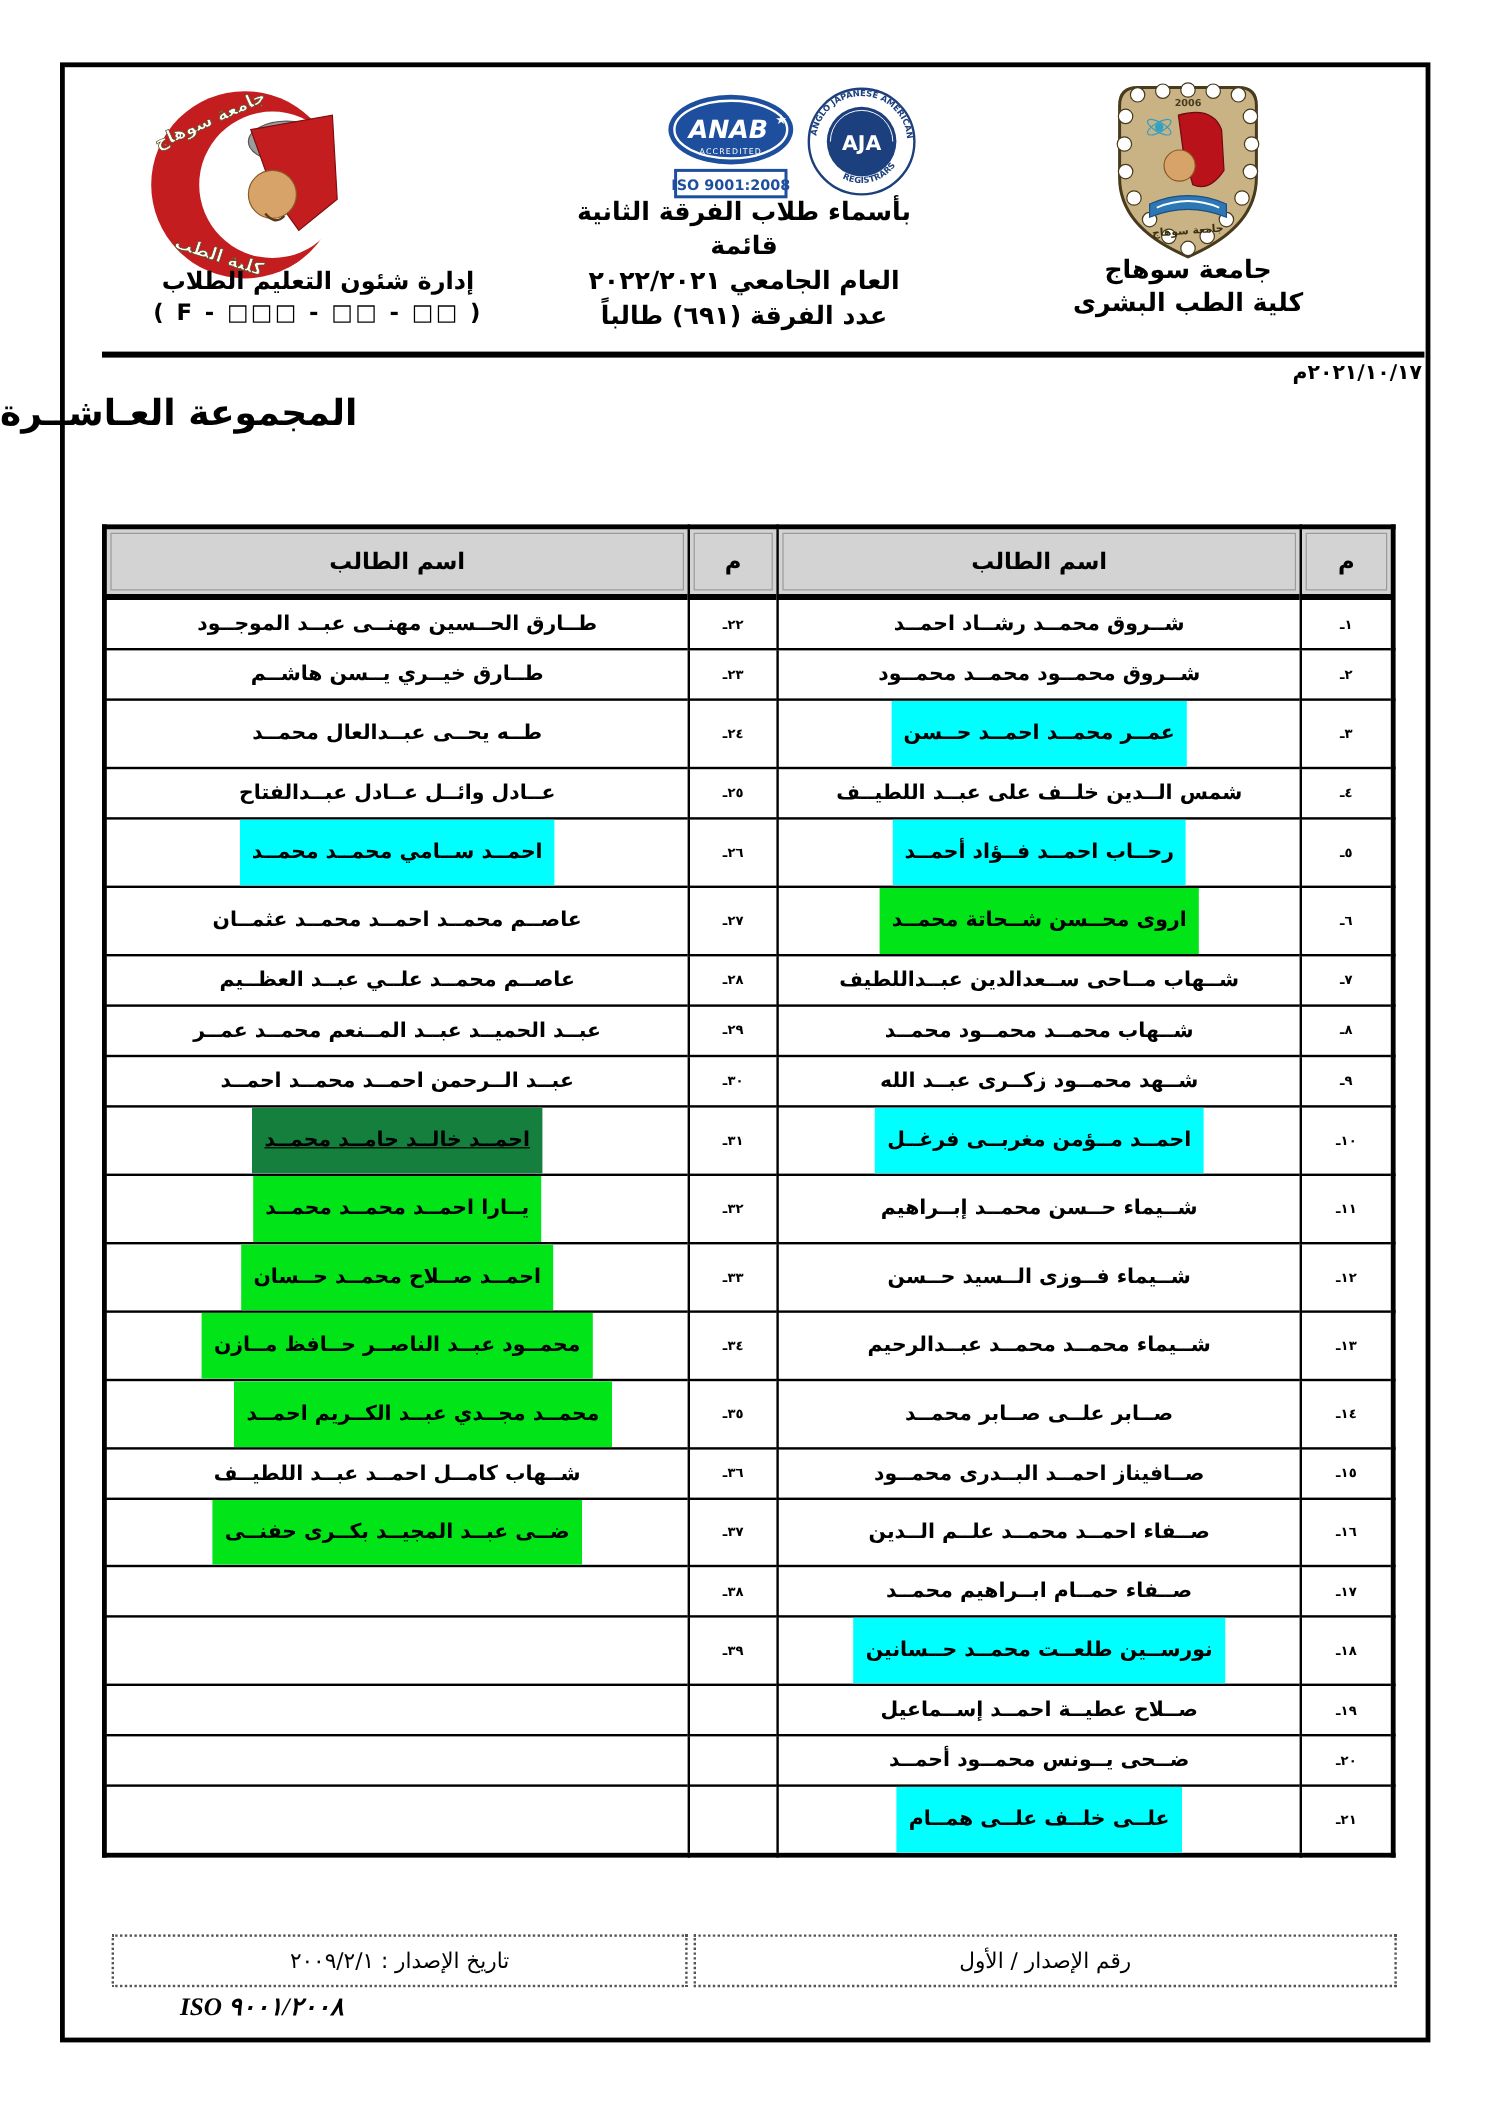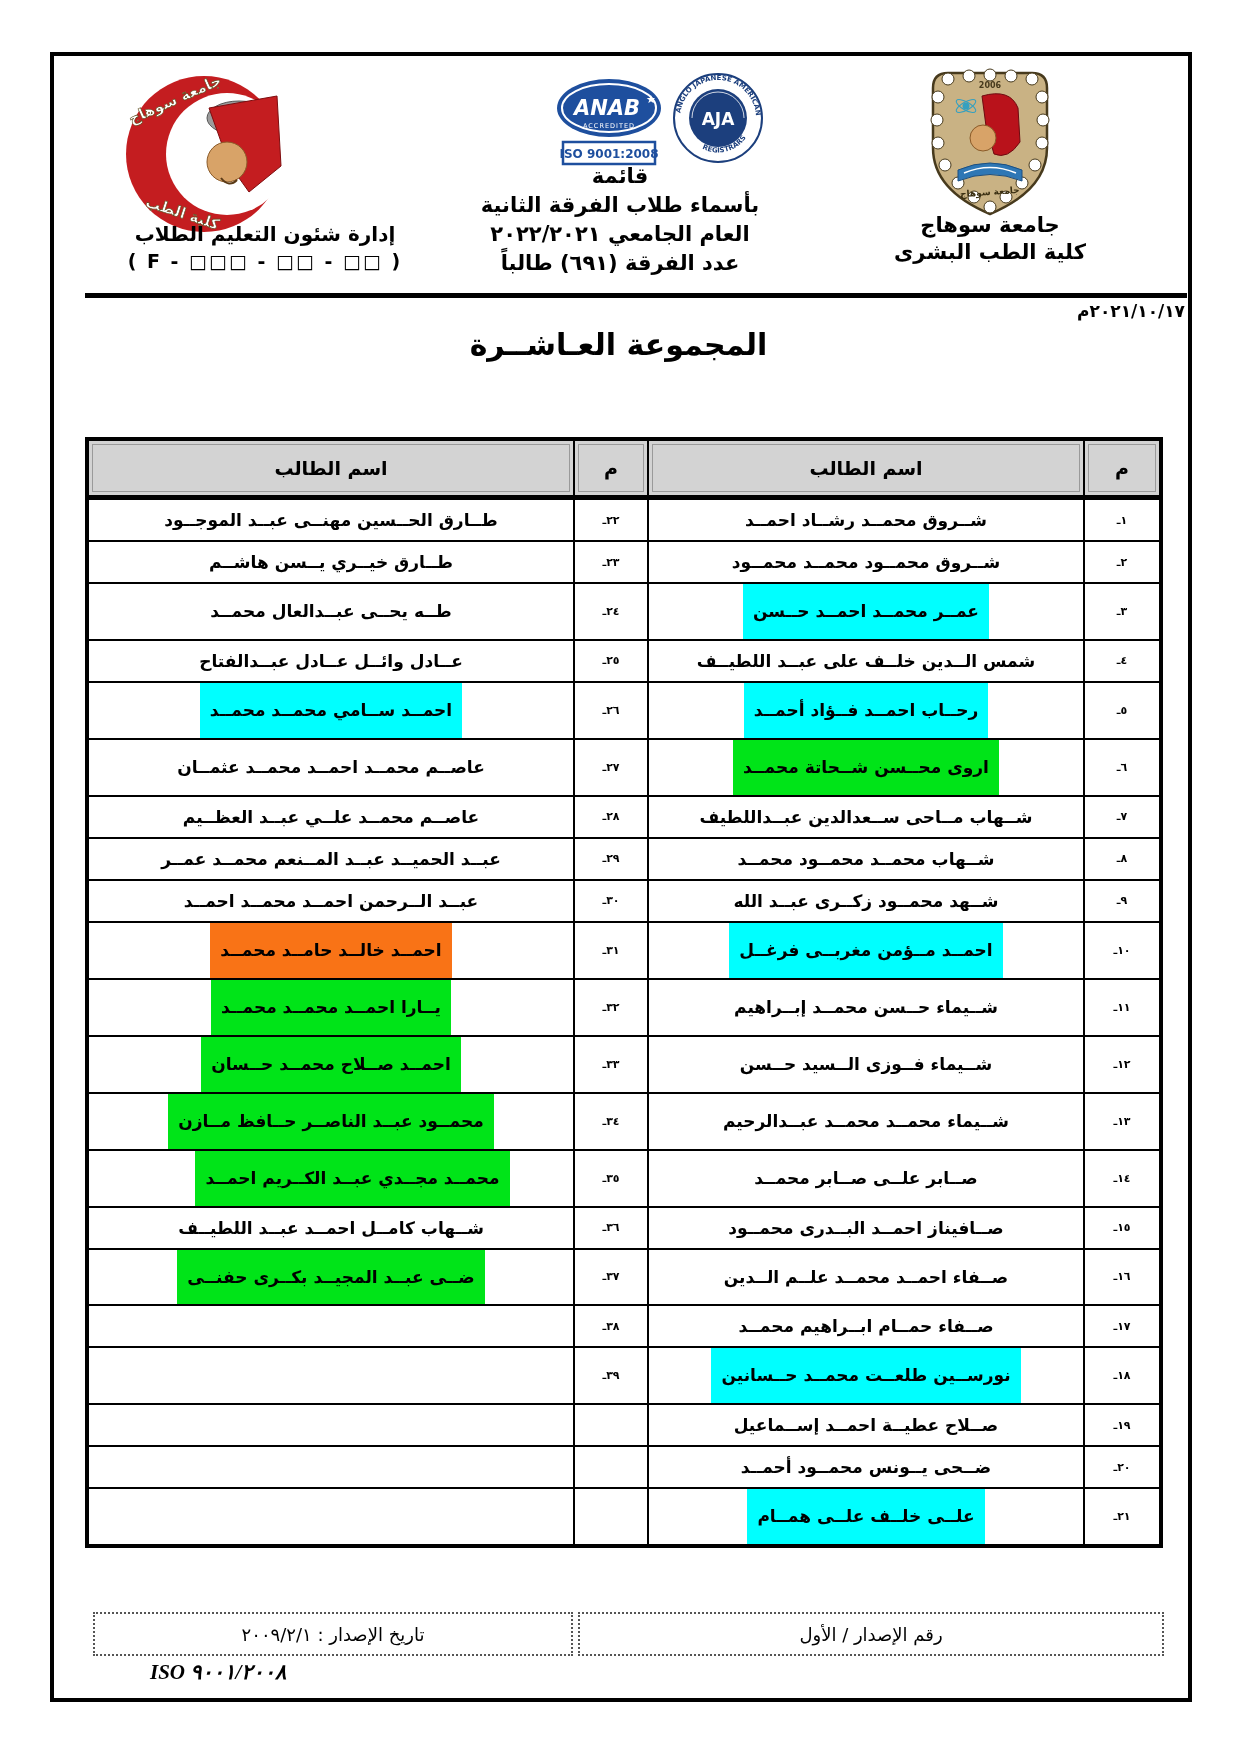--- a/index.html
+++ b/index.html
@@ -12,21 +12,21 @@
     border:4px solid #000;box-sizing:border-box;background:#fff;
   }
   .abs{position:absolute;}
   
   .hdr-left-text{left:95px;top:222px;width:340px;text-align:center;font-size:20px;font-weight:bold;direction:rtl;}
   .hdr-form-code{left:95px;top:250px;width:340px;text-align:center;font-size:19px;font-weight:bold;direction:ltr;letter-spacing:2px;}
   .hdr-center{left:430px;top:162px;width:380px;text-align:center;font-size:21px;font-weight:bold;direction:rtl;line-height:29px;}
   .hdr-right{left:860px;top:212px;width:260px;text-align:center;font-size:21px;font-weight:bold;direction:rtl;line-height:27px;}
   .divider{left:85px;top:293px;width:1102px;height:5px;background:#000;}
   .date-line{left:800px;top:301px;width:385px;text-align:right;font-size:17px;font-weight:bold;direction:rtl;}
-  .group-title{left:0;top:327px;width:1237px;text-align:center;font-size:30px;font-weight:800;direction:rtl;letter-spacing:1px;}
+  .group-title{left:0;top:327px;width:1237px;text-align:left;font-size:30px;font-weight:800;direction:rtl;letter-spacing:1px;}
   
   .tbl-wrap{left:85px;top:437px;width:1078px;}
   table.students{border-collapse:collapse;width:100%;direction:rtl;table-layout:fixed;border:4px solid #000;}
   table.students th{
     background:#d3d3d3;border:2px solid #000;border-bottom:5px solid #000;
     height:52px;font-size:19px;font-weight:bold;
     box-shadow:inset 0 0 0 3px #d3d3d3, inset 0 0 0 4px #9a9a9a;
   }
   table.students td{border:2px solid #000;height:40px;padding:0 6px;overflow:hidden;white-space:nowrap;}
   td.num{text-align:center;font-size:11px;font-weight:bold;}
@@ -109,22 +109,22 @@
       <path d="M40,109 Q66,98 92,109" fill="none" stroke="#ffffff" stroke-width="1.5"></path>
       <text x="66" y="131" font-size="9" font-weight="bold" fill="#3a2f12" text-anchor="middle" transform="rotate(-4 66 131)">جامعة سوهاج</text>
     </svg>
 
   </div>
 
   <div class="abs hdr-left-text">إدارة شئون التعليم الطلاب</div>
   <div class="abs hdr-form-code">( F - □□□  - □□ - □□ )</div>
 
   <div class="abs hdr-center">
+    <div>بأسماء طلاب الفرقة الثانية</div>
     <div>قائمة</div>
-    <div>بأسماء طلاب الفرقة الثانية</div>
     <div>العام الجامعي ٢٠٢٢/٢٠٢١</div>
     <div>عدد الفرقة (٦٩١) طالباً</div>
   </div>
 
   <div class="abs hdr-right">
     <div>جامعة سوهاج</div>
     <div>كلية الطب البشرى</div>
   </div>
 
   <div class="abs divider"></div>
@@ -199,21 +199,21 @@
           <tr>
             <td class="num"><span>٩ـ</span></td>
             <td class="name"><span>شــهد محمــود زكــرى عبــد الله</span></td>
             <td class="num"><span>٣٠ـ</span></td>
             <td class="name"><span>عبــد الــرحمن احمــد محمــد احمــد</span></td>
           </tr>
           <tr>
             <td class="num"><span>١٠ـ</span></td>
             <td class="name"><span class="hl" style="background: rgb(0, 255, 255);">احمــد مــؤمن مغربــى فرغــل</span></td>
             <td class="num"><span>٣١ـ</span></td>
-            <td class="name"><span class="hl" style="background: #f97316;">احمــد خالــد حامــد محمــد</span></td>
+            <td class="name"><span class="hl" style="background: #15803d; text-decoration: underline;">احمــد خالــد حامــد محمــد</span></td>
           </tr>
           <tr>
             <td class="num"><span>١١ـ</span></td>
             <td class="name"><span>شــيماء حــسن محمــد إبــراهيم</span></td>
             <td class="num"><span>٣٢ـ</span></td>
             <td class="name"><span class="hl" style="background: rgb(0, 228, 24);">يــارا احمــد محمــد محمــد</span></td>
           </tr>
           <tr>
             <td class="num"><span>١٢ـ</span></td>
             <td class="name"><span>شــيماء فــوزى الــسيد حــسن</span></td>

